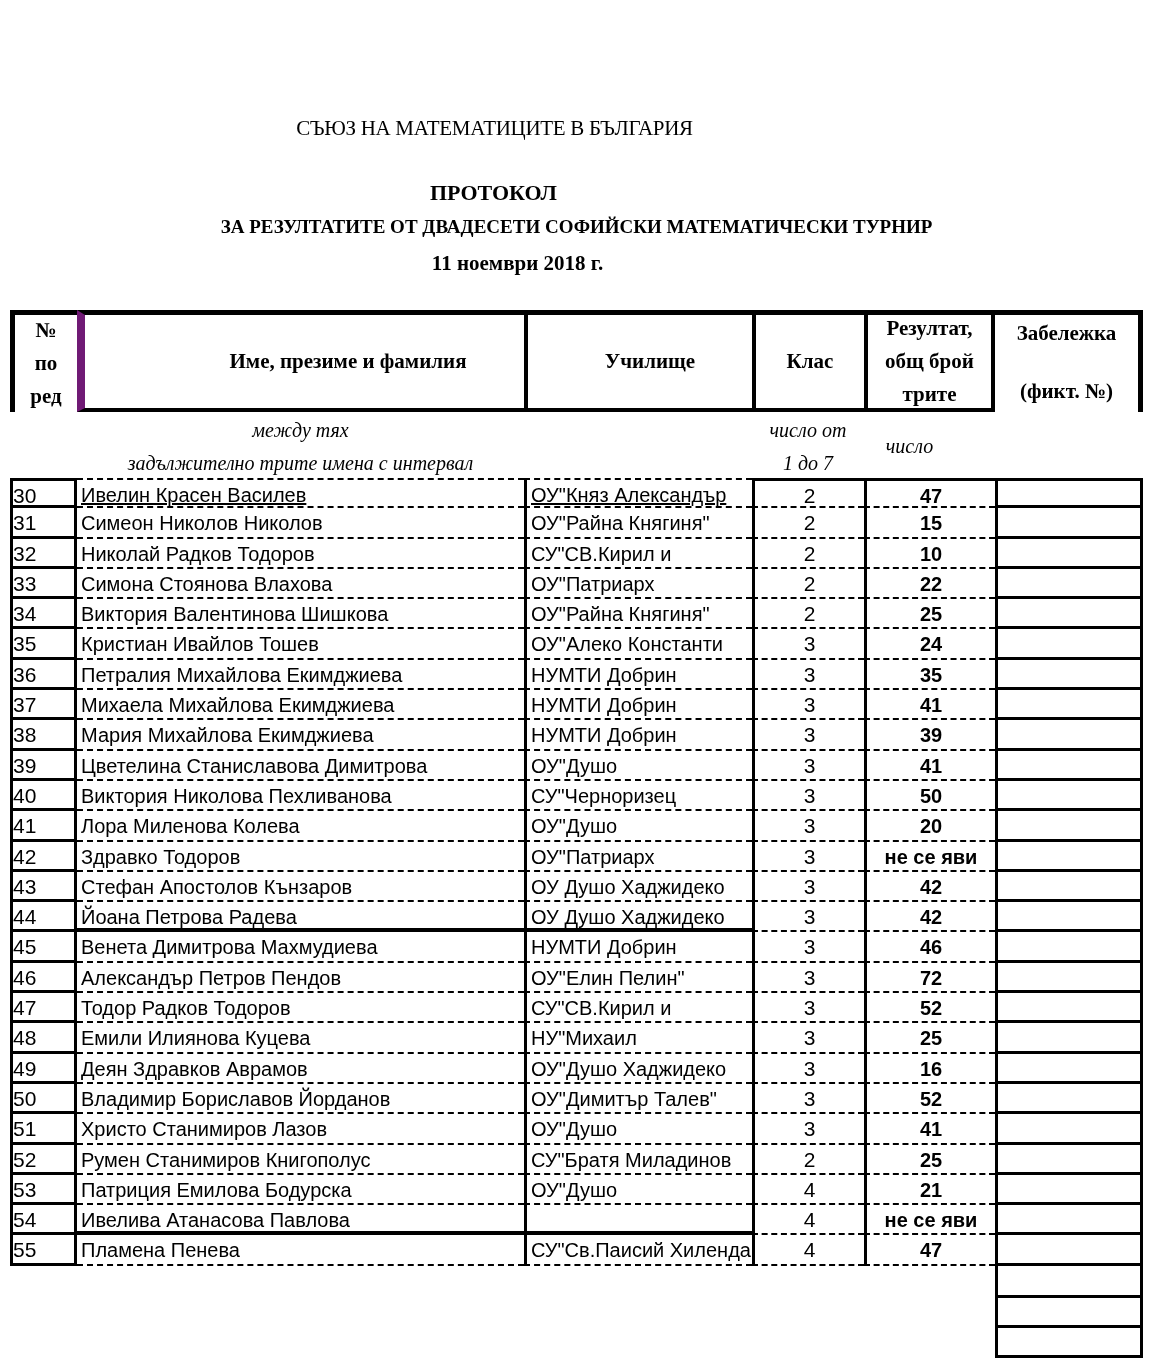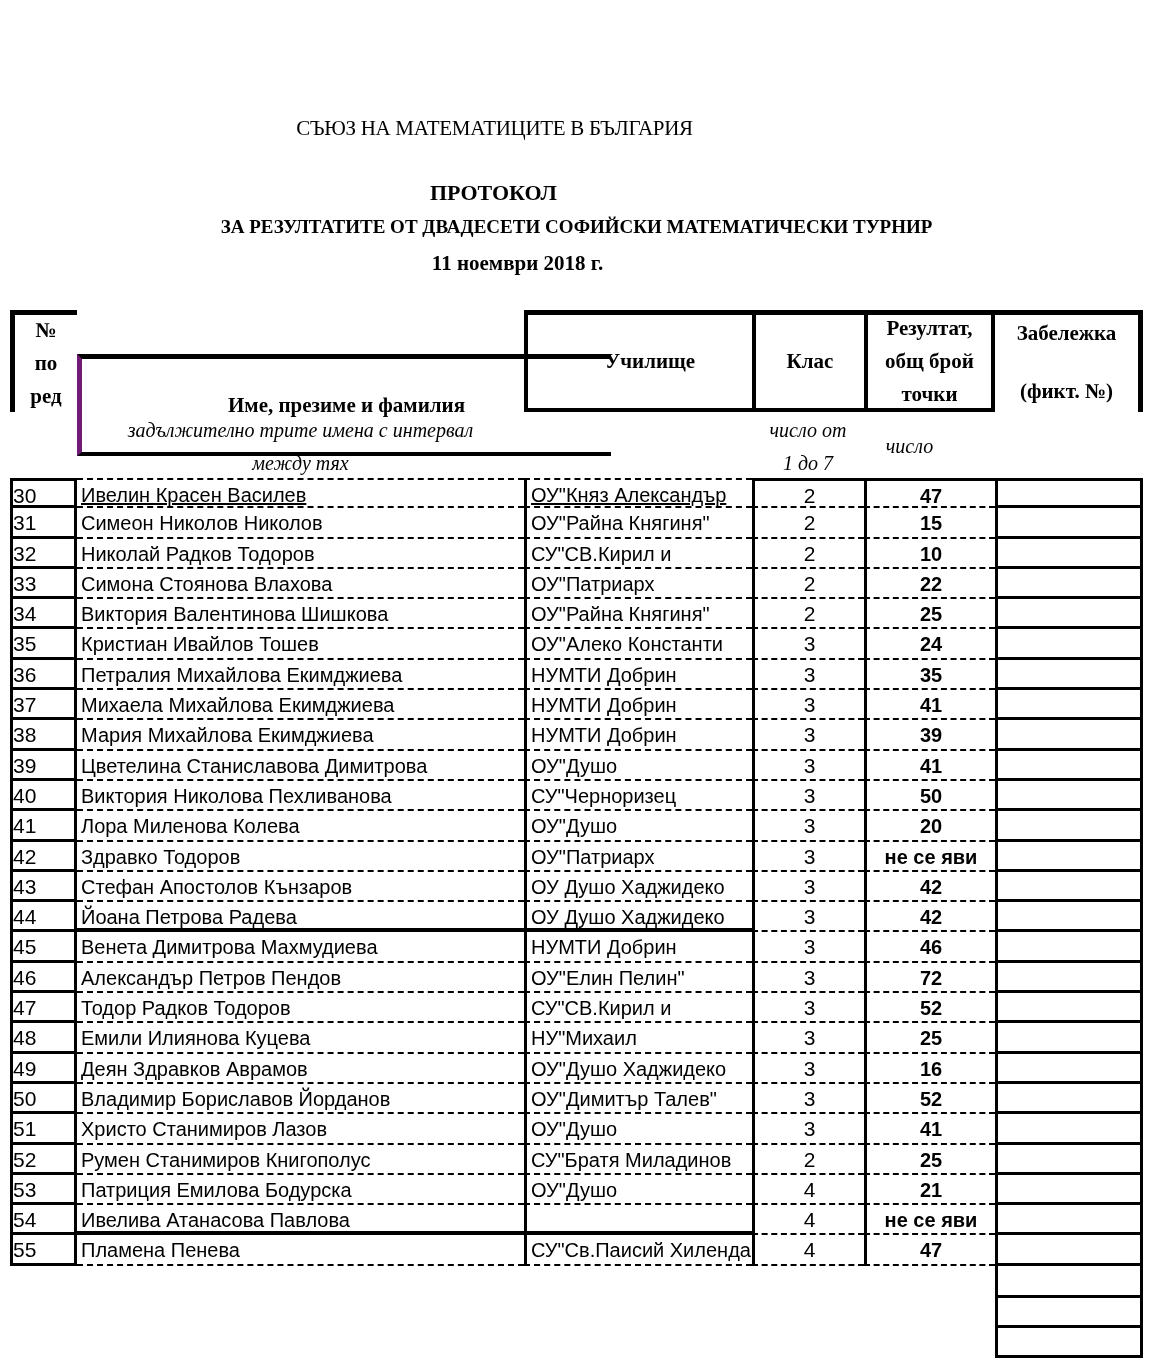--- a/index.html
+++ b/index.html
@@ -13,21 +13,21 @@
     font-size:19px; font-weight:bold; }
   .doc-date { position:absolute; top:251px; left:0; width:1035px; text-align:center;
     font-size:21px; font-weight:bold; }
 
   
   .hdr { position:absolute; top:310px; height:102px; box-sizing:border-box;
     border-top:5px solid #000; border-bottom:4px solid #000;
     display:flex; align-items:center; justify-content:center; text-align:center;
     font-family:"Liberation Serif","DejaVu Serif",serif; font-weight:bold; font-size:21px; line-height:33px; }
   .hdr.c1 { left:10px; width:67px; border-left:5px solid #000; border-bottom:none; }
-  .hdr.c2 { left:77px; width:534px; border-left:5px solid #701a75;margin-top:44px; }
+  .hdr.c2 { left:77px; width:534px; border-left:8px solid #701a75; }
   .hdr.c3 { left:524px; width:248px; border-left:4px solid #000; }
   .hdr.c4 { left:752px; width:112px; border-left:4px solid #000; }
   .hdr.c5 { left:864px; width:131px; border-left:4px solid #000; border-right:4px solid #000; }
   .hdr.c6 { left:995px; width:148px; border-bottom:none; border-right:5px solid #000; flex-direction:column; justify-content:space-between; padding:2px 0 4px 0; }
 
   .hint { position:absolute; font-family:"Liberation Serif","DejaVu Serif",serif; font-style:italic;
     font-size:20px; text-align:center; line-height:33px; }
   .hint.name { left:77px; width:447px; top:414px; }
   .hint.grade { left:752px; width:112px; top:414px; }
   .hint.score { left:844px; width:131px; top:430px; }
@@ -75,32 +75,32 @@
         <div>ред</div>
       </div>
     </div>
     <div class="hdr c2">Име, презиме и фамилия</div>
     <div class="hdr c3">Училище</div>
     <div class="hdr c4">Клас</div>
     <div class="hdr c5">
       <div>
         <div>Резултат,</div>
         <div>общ брой</div>
-        <div>точки</div>
+        <div>трите</div>
       </div>
     </div>
     <div class="hdr c6">
       <div>Забележка</div>
       <div>(фикт. №)</div>
     </div>
   </div>
 
   <div class="hint name">
+    <div>между тях</div>
     <div>задължително трите имена с интервал</div>
-    <div>между тях</div>
   </div>
   <div class="hint grade">
     <div>число от</div>
     <div>1 до 7</div>
   </div>
   <div class="hint score">число</div>
 
   <div class="rows" id="rows">
       <div class="row first">
         <div class="cell num">30</div>

